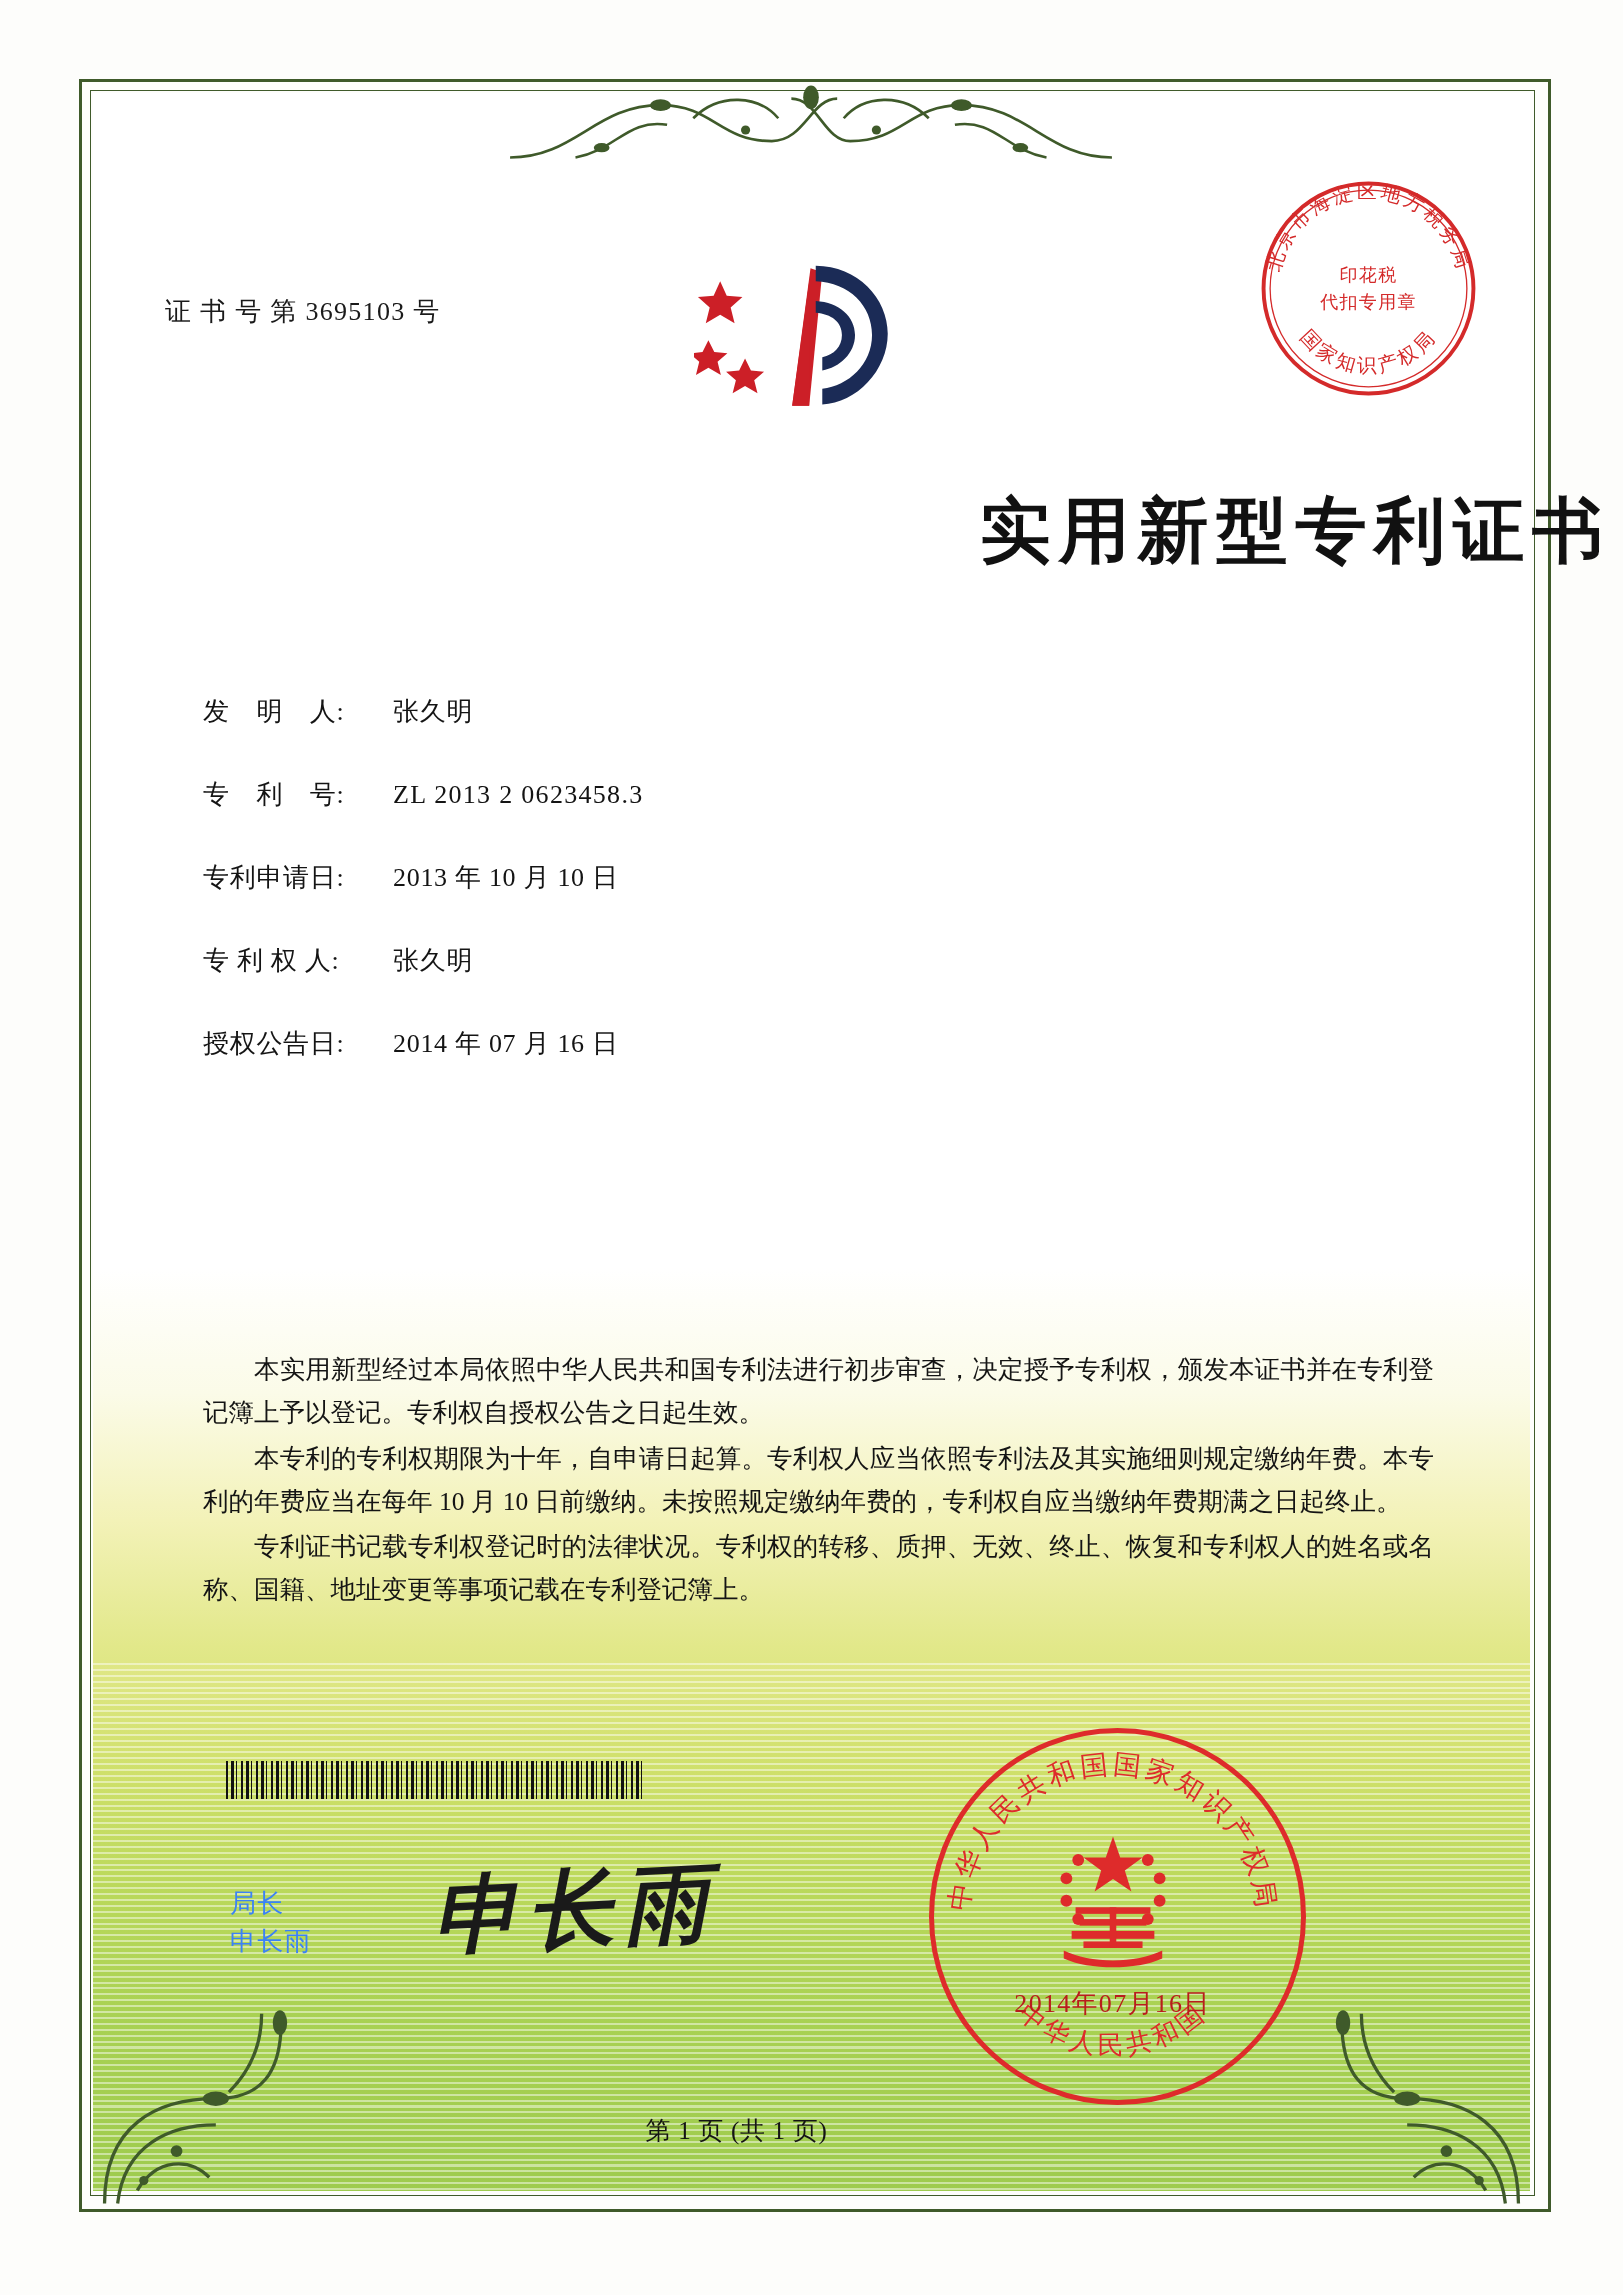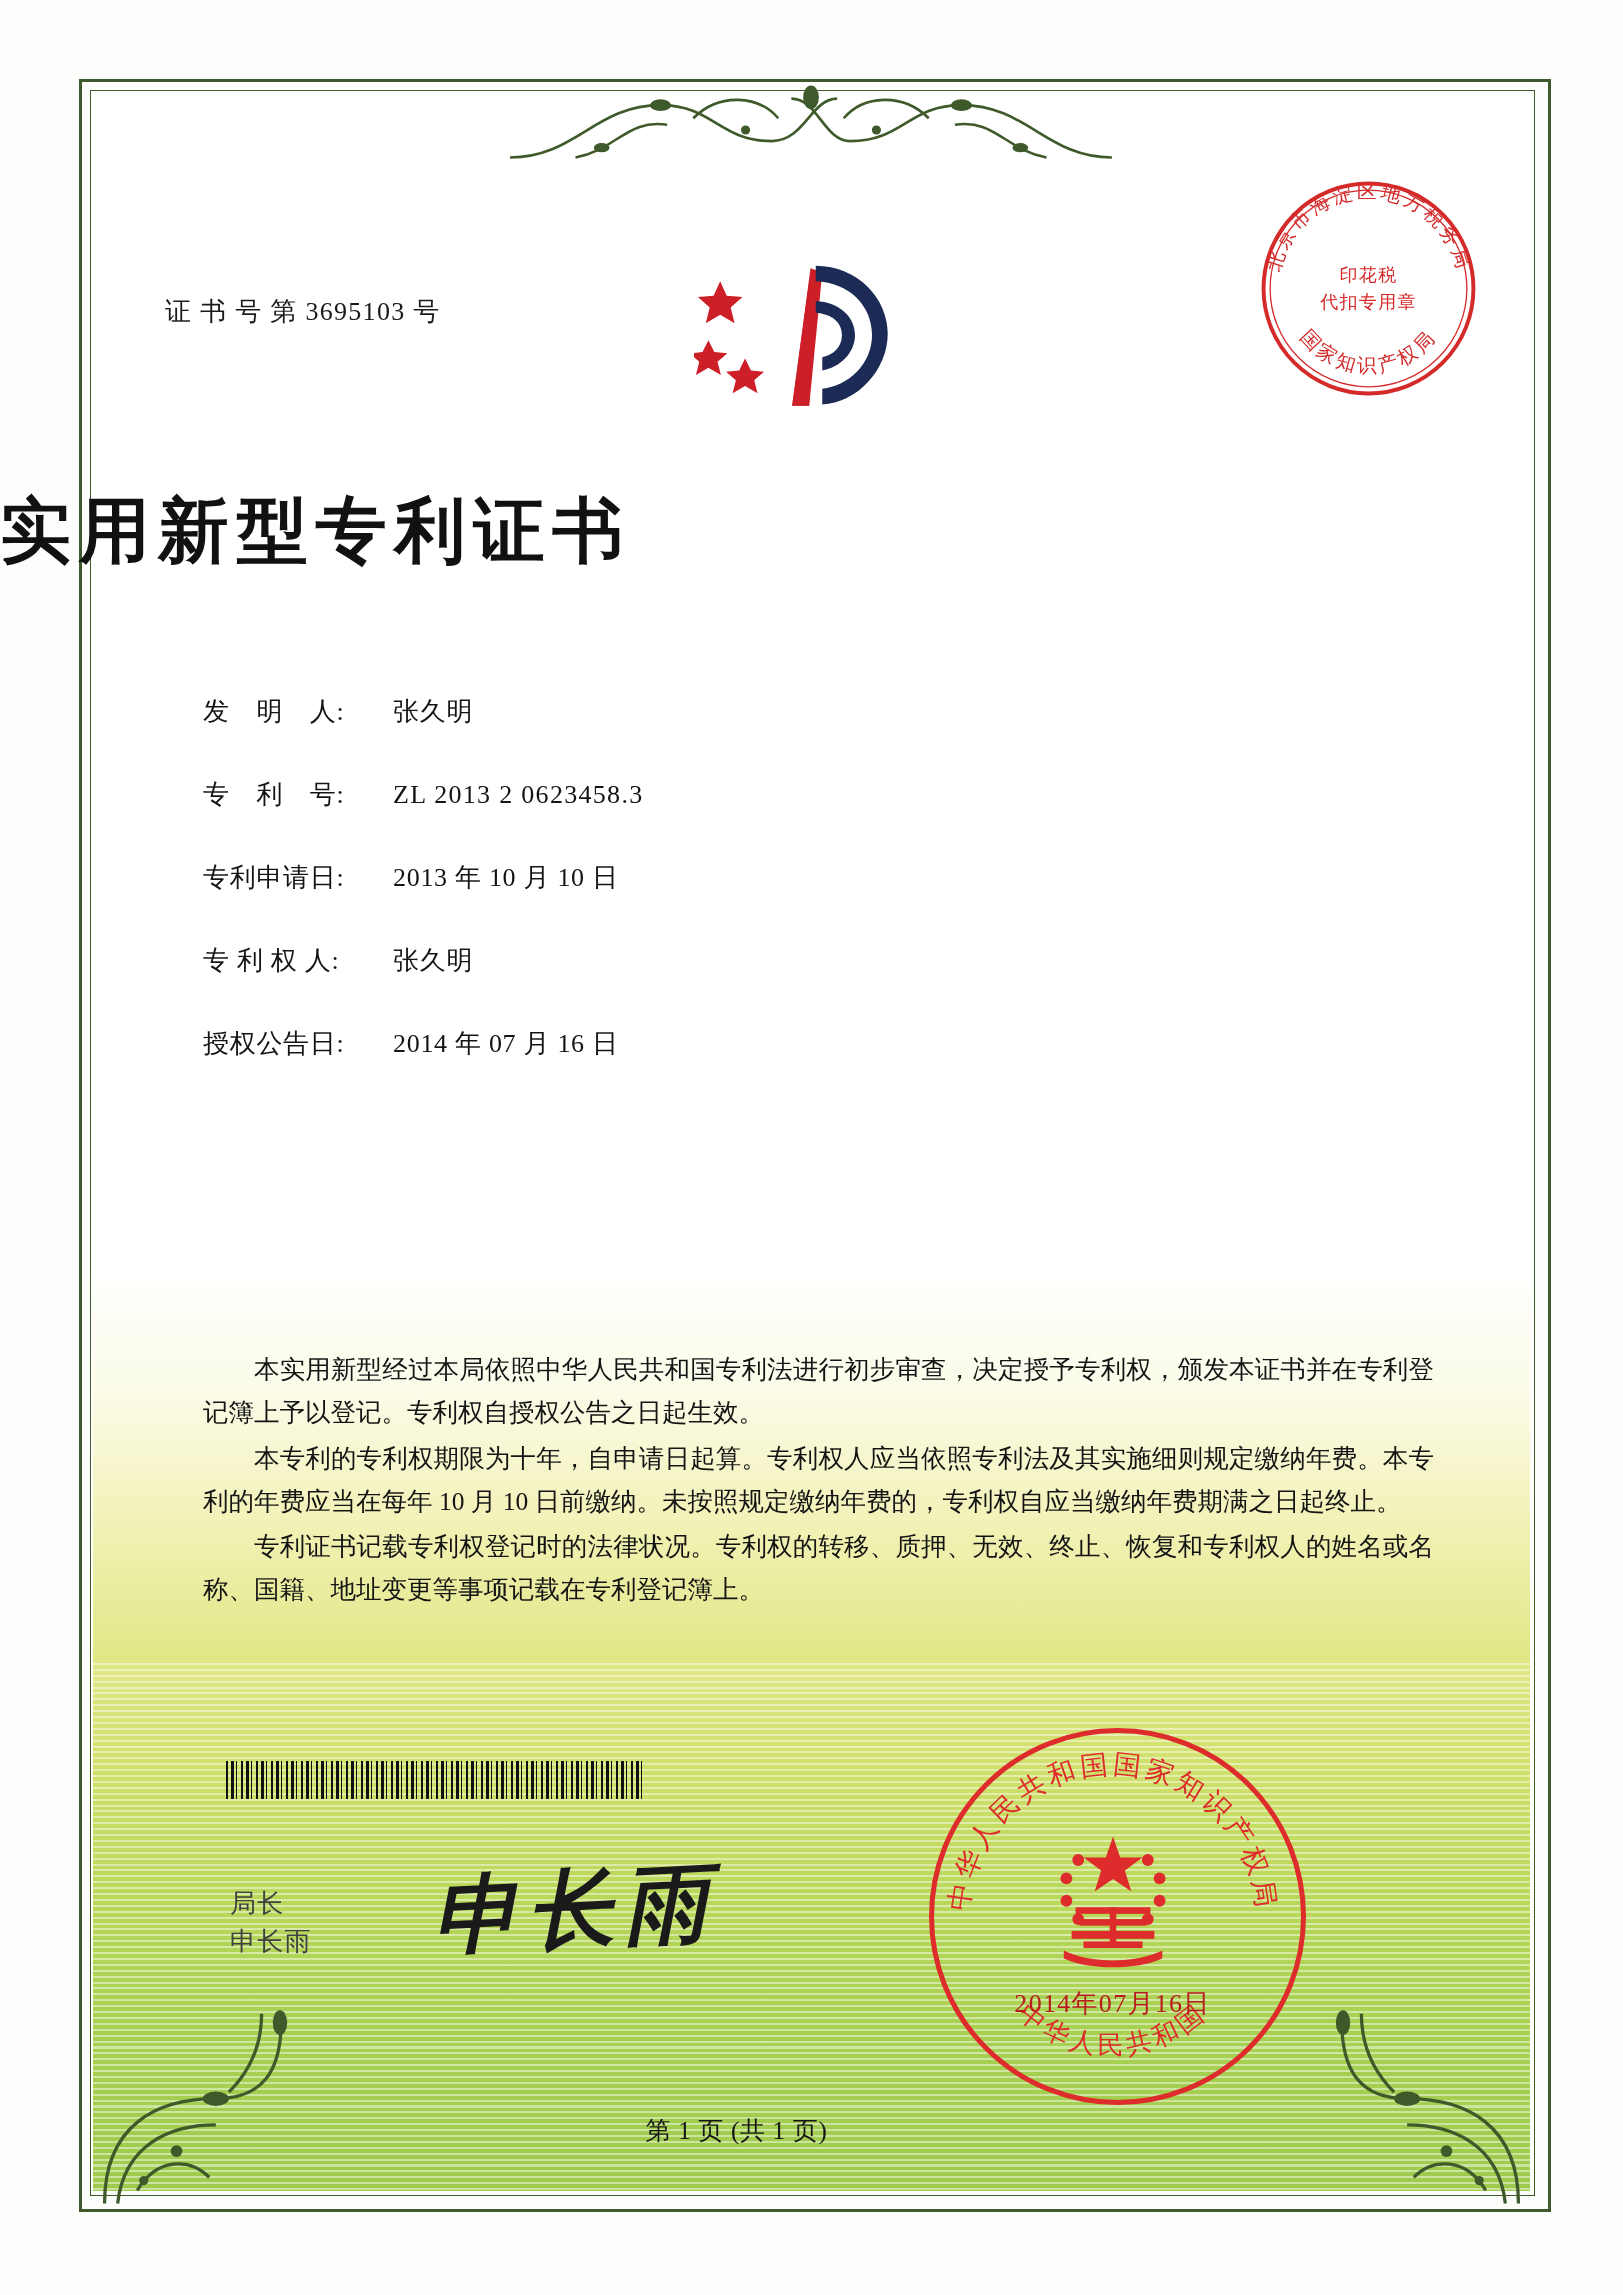--- a/index.html
+++ b/index.html
@@ -115,21 +115,21 @@
     font-size: 18px;
     line-height: 1.35;
     letter-spacing: 1.3px;
     font-family: "Liberation Serif", serif;
   }
 
   .title {
     position: absolute;
     left: 0; top: 484px;
     width: 1611px;
-    text-align: left;
+    text-align: right;
     font-size: 71px;
     font-weight: bold;
     letter-spacing: 7.9px;
     color: #111;
     font-family: "Liberation Serif", serif;
   }
 
   
   .fields {
     position: absolute;
@@ -185,21 +185,21 @@
         #111 9.8px, #111 11px,
         transparent 11px, transparent 15px);
   }
 
   
   .sig-label {
     position: absolute;
     left: 230px; top: 1885px;
     font-size: 26px;
     line-height: 38px;
-    color: #404040;
+    color: #3b82f6;
     letter-spacing: 1.3px;
   }
   .signature {
     position: absolute;
     left: 432px; top: 1852px;
     font-size: 86px;
     color: #1a1a1a;
     font-family: "Liberation Serif", serif;
     font-style: italic;
     font-weight: bold;

